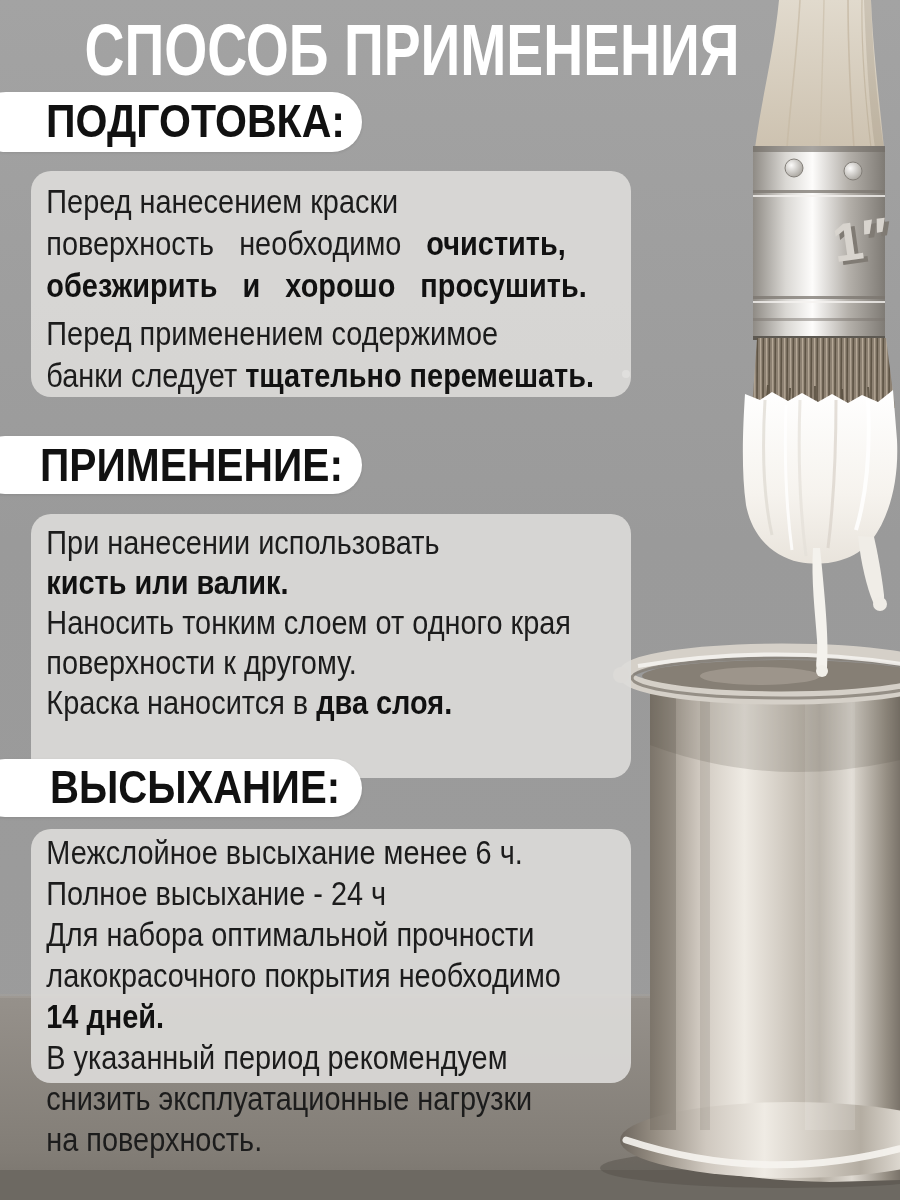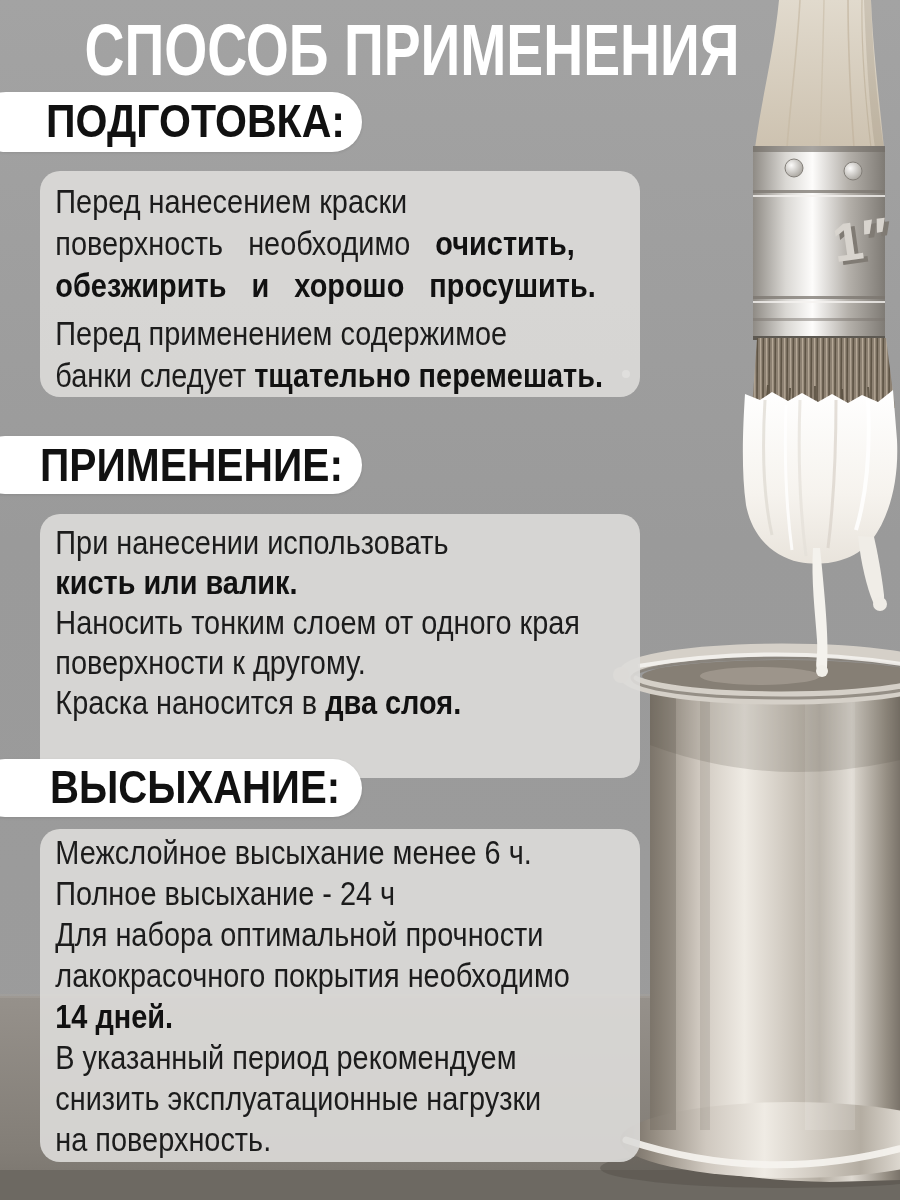--- a/index.html
+++ b/index.html
@@ -13,27 +13,27 @@
   .pill{
     position:absolute;left:-24px;width:386px;height:60px;
     background:#ffffff;border-radius:34px;z-index:3;
     box-shadow:0 1px 3px rgba(0,0,0,0.10);
   }
   .pill svg{position:absolute;left:0;top:0;}
   .pill-1{top:92px;}
   .pill-2{top:436px;height:58px;}
   .pill-3{top:759px;height:58px;}
   .panel{
-    position:absolute;left:40px;width:600px;
+    position:absolute;left:31px;width:600px;
     background:rgba(221,220,217,0.90);
     border-radius:20px;z-index:2;
   }
   .panel-1{top:171px;height:226px;}
   .panel-2{top:514px;height:264px;}
-  .panel-3{top:829px;height:333px;}
+  .panel-3{top:829px;height:254px;}
   .panel-inner{
     transform:scaleX(0.85);transform-origin:0 0;width:117.5%;
     padding-left:18px;box-sizing:border-box;color:#1c1c1c;
     font-size:34px;
   }
   .panel-1 .panel-inner{padding-top:9px;}
   .panel-2 .panel-inner{padding-top:8px;}
   .panel-3 .panel-inner{padding-top:3px;}
   .panel-1 .line{line-height:42px;}
   .panel-2 .line{line-height:40px;}

